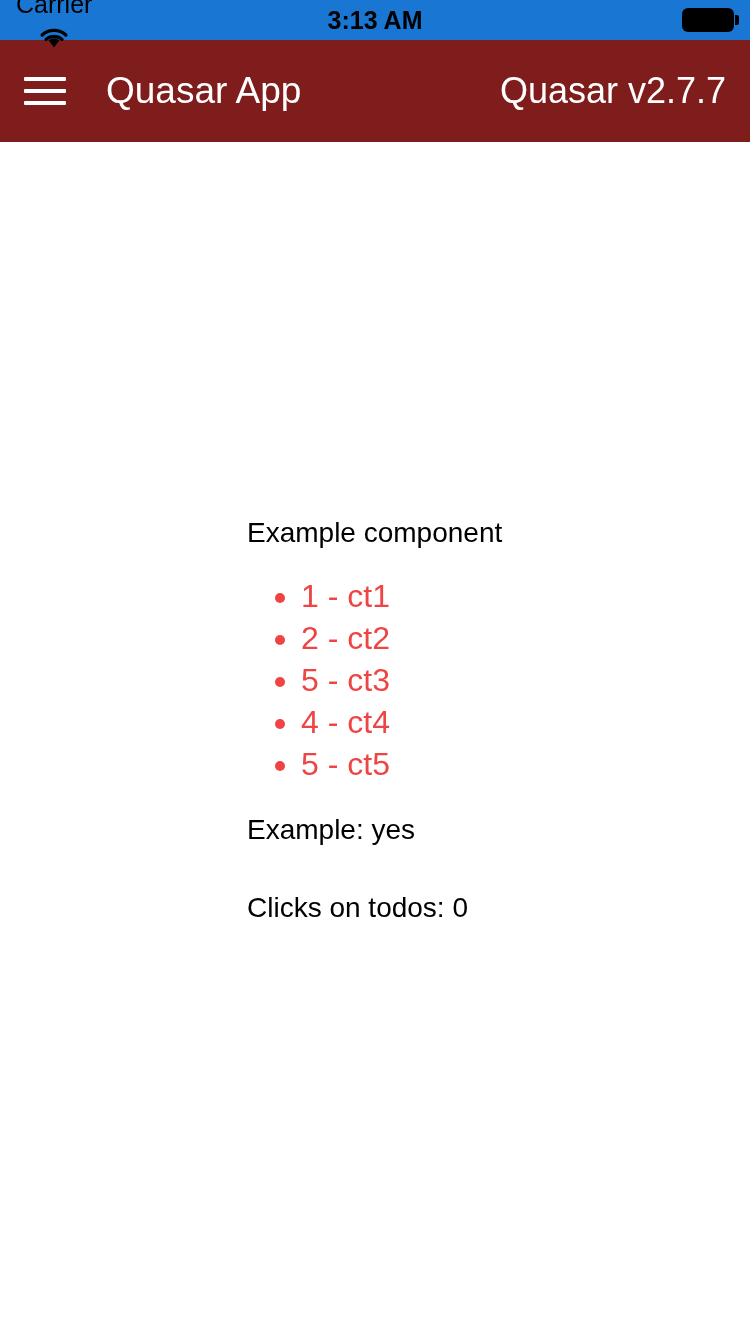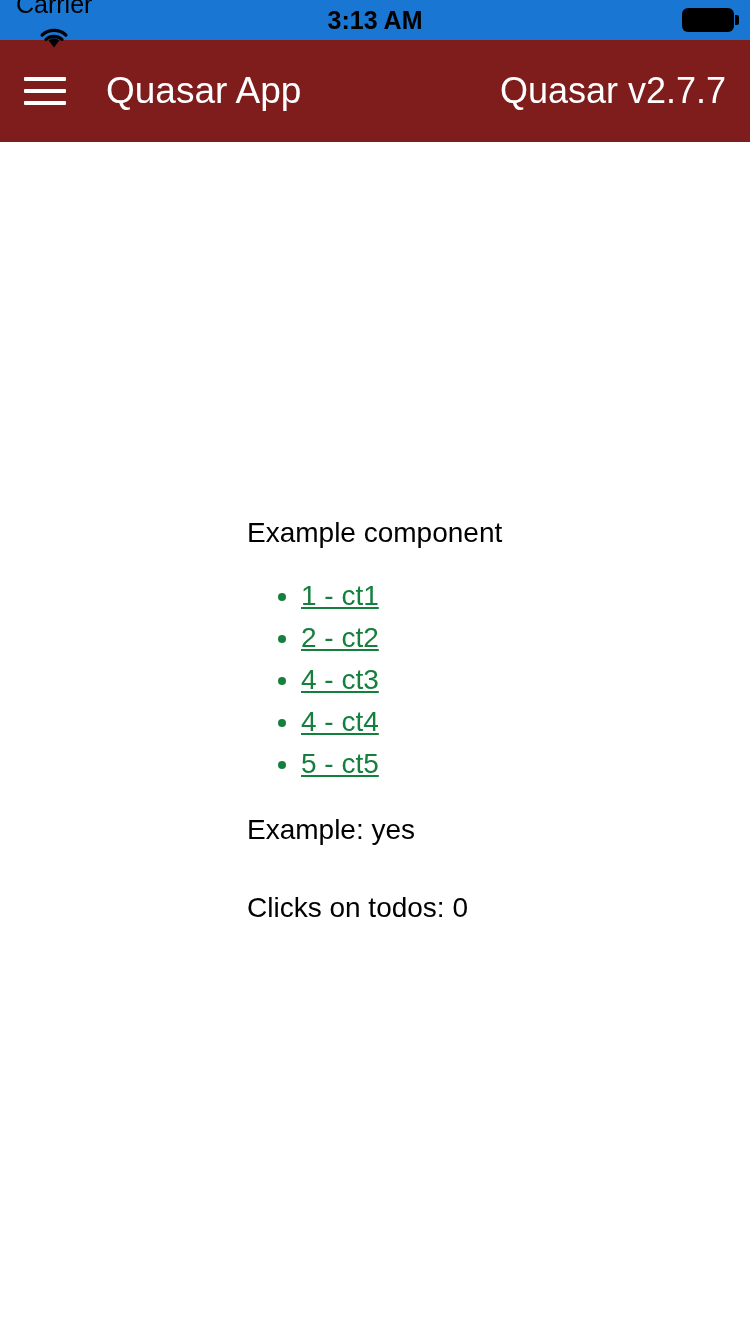--- a/index.html
+++ b/index.html
@@ -146,24 +146,23 @@
     color: #000000;
     line-height: 1.2;
     margin: 0 0 26px 0;
   }
   .todo-list {
     list-style: disc;
     margin: 0 0 28px 0;
     padding-left: 54px;
   }
   .todo-list li {
-    font-size: 28px;
-    color: #15803d;
+    font-size: 32px;
+    color: #ef4444;
     line-height: 42px;
-    text-decoration: underline;
   }
   .meta-line {
     font-size: 28px;
     color: #000000;
     line-height: 1.2;
     margin: 0 0 44px 0;
   }
   .meta-line:last-child {
     margin-bottom: 0;
   }
@@ -200,21 +199,21 @@
     <div class="toolbar-version">Quasar v2.7.7</div>
   </div>
 
   <div class="page">
     <div class="content-block">
       <div class="component-title">Example component</div>
 
       <ul class="todo-list">
         <li>1 - ct1</li>
         <li>2 - ct2</li>
-        <li>4 - ct3</li>
+        <li>5 - ct3</li>
         <li>4 - ct4</li>
         <li>5 - ct5</li>
       </ul>
 
       <div class="meta-line">Example: yes</div>
       <div class="meta-line">Clicks on todos: 0</div>
     </div>
   </div>
 
 </div>

